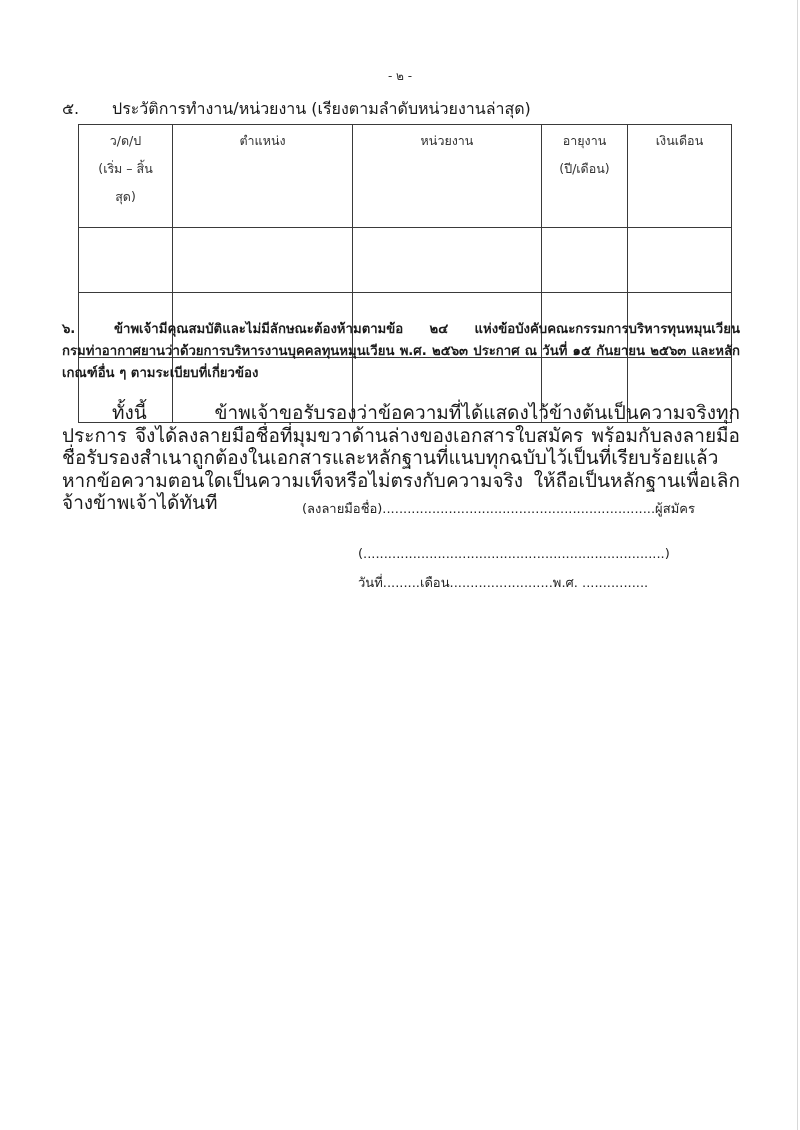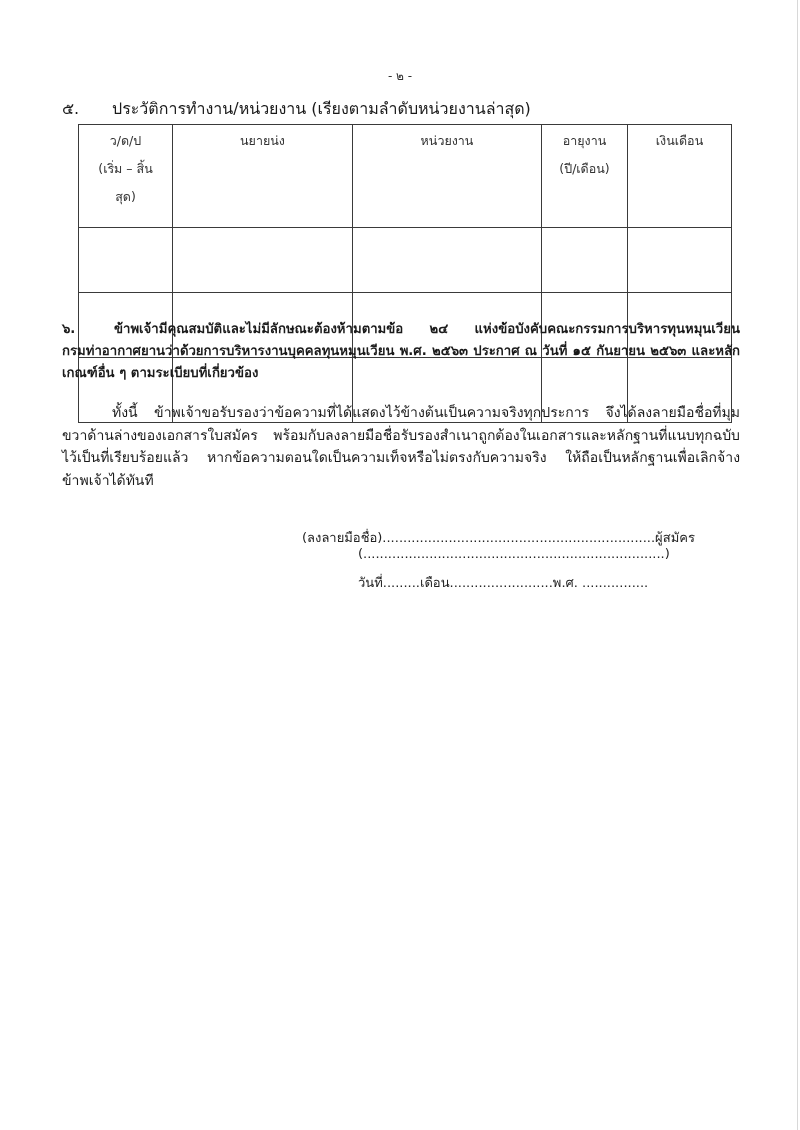--- a/index.html
+++ b/index.html
@@ -80,32 +80,32 @@
     }
     .para6 .num {
       display: inline-block;
       width: 52px;
     }
     .para-cert {
       position: absolute;
       left: 62px;
       top: 401px;
       width: 678px;
-      font-size: 14px;
+      font-size: 19px;
       line-height: 22.5px;
       text-align: justify;
       text-indent: 50px;
     }
     .sig-line {
       position: absolute;
       font-size: 13px;
       white-space: nowrap;
       color: #222;
     }
-    .sig-1 { left: 302px; top: 527px; }
+    .sig-1 { left: 302px; top: 498px; }
     .sig-2 { left: 358px; top: 546px; }
     .sig-3 { left: 358px; top: 572px; }
   </style>
 </head>
 <body>
 
 <div class="right-edge-line"></div>
 
 <div class="page-number">- ๒ -</div>
 
@@ -121,21 +121,21 @@
     <col style="width:86px">
     <col style="width:104px">
   </colgroup>
   <thead>
     <tr>
       <th>
         <div>ว/ด/ป</div>
         <div>(เริ่ม – สิ้นสุด)</div>
       </th>
       <th>
-        <div>นยายน่ง</div>
+        <div>ตำแหน่ง</div>
       </th>
       <th>
         <div>หน่วยงาน</div>
       </th>
       <th>
         <div>อายุงาน</div>
         <div>(ปี/เดือน)</div>
       </th>
       <th>
         <div>เงินเดือน</div>

